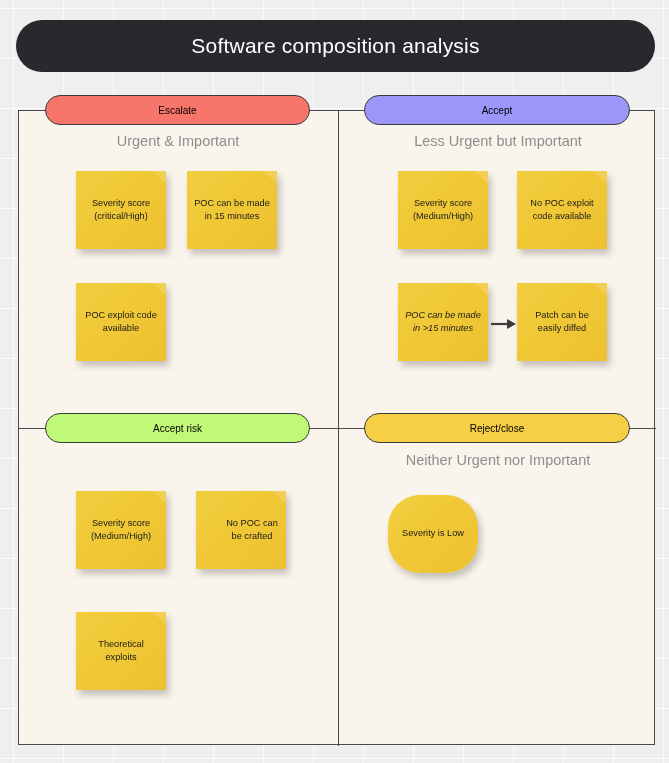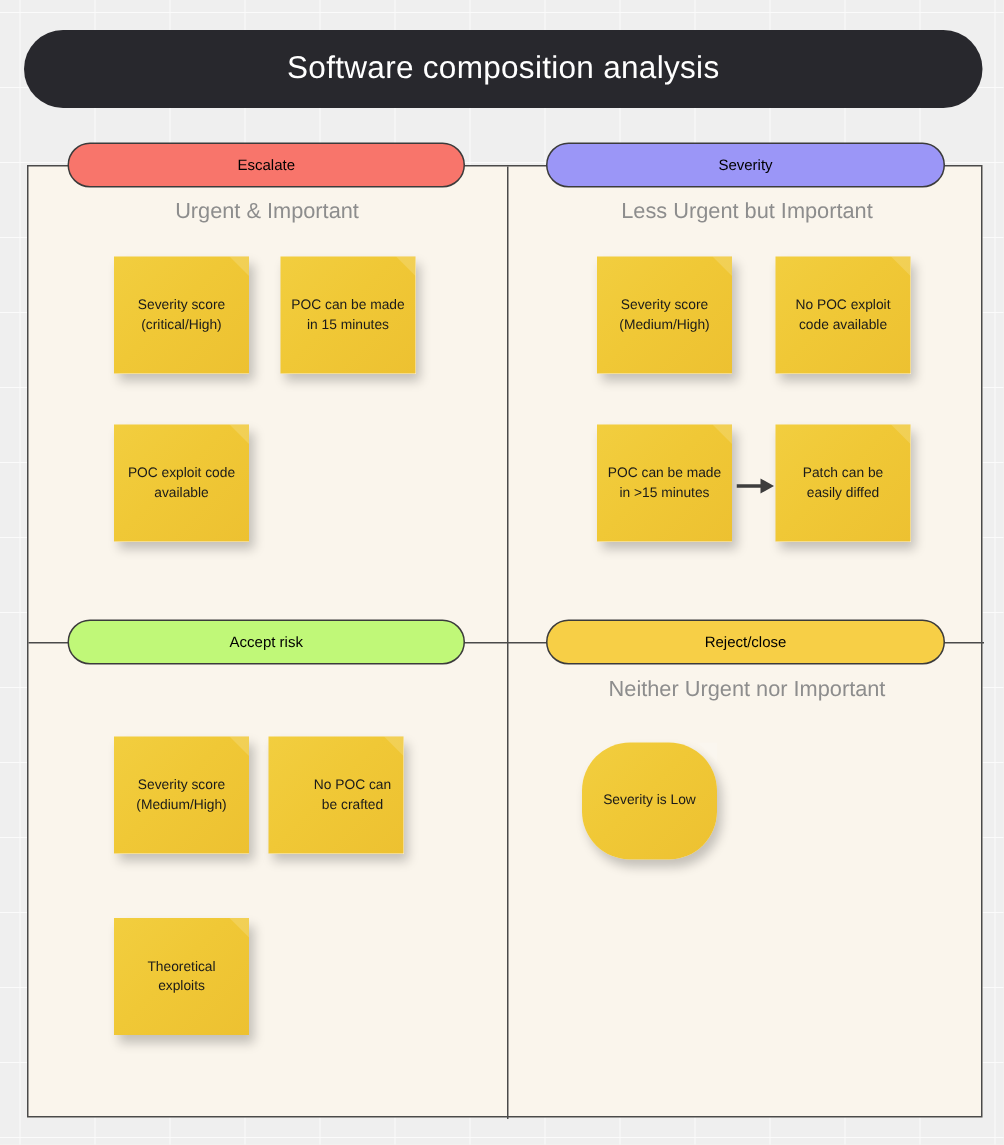--- a/index.html
+++ b/index.html
@@ -145,26 +145,26 @@
   }
 
   
   #note-sev-critical { left: 76px;  top: 171px; }
   #note-poc-15       { left: 187px; top: 171px; }
   #note-poc-exploit  { left: 76px;  top: 283px; }
 
   
   #note-sev-med-bk   { left: 398px; top: 171px; }
   #note-no-poc       { left: 517px; top: 171px; }
-  #note-poc-gt15     { left: 398px; top: 283px; }
+  #note-poc-gt15     { left: 398px; top: 283px; font-style: italic; }
   #note-patch-diff   { left: 517px; top: 283px; }
 
   
   #note-sev-med-ar   { left: 76px;  top: 491px; }
-  #note-no-poc-craft { left: 179px; top: 491px; padding-left: 28px; }
+  #note-no-poc-craft { left: 196px; top: 491px; padding-left: 28px; }
   #note-theoretical  { left: 76px;  top: 612px; }
 
   
   #note-sev-low      { left: 388px; top: 495px; border-radius: 32px; }
 
   
   #arrow-poc-patch {
     position: absolute;
     left: 491px;
     top: 317px;
@@ -184,21 +184,21 @@
 
   <div id="board">
     <div class="divider-v"></div>
     <div class="divider-h"></div>
   </div>
 
   <div class="pill" id="pill-escalate">
     <span>Escalate</span>
   </div>
   <div class="pill" id="pill-backlog">
-    <span>Severity</span>
+    <span>Accept</span>
   </div>
   <div class="pill" id="pill-accept">
     <span>Accept risk</span>
   </div>
   <div class="pill" id="pill-reject">
     <span>Reject/close</span>
   </div>
 
   <div class="quad-sub" id="sub-escalate">Urgent &amp; Important</div>
   <div class="quad-sub" id="sub-backlog">Less Urgent but Important</div>

